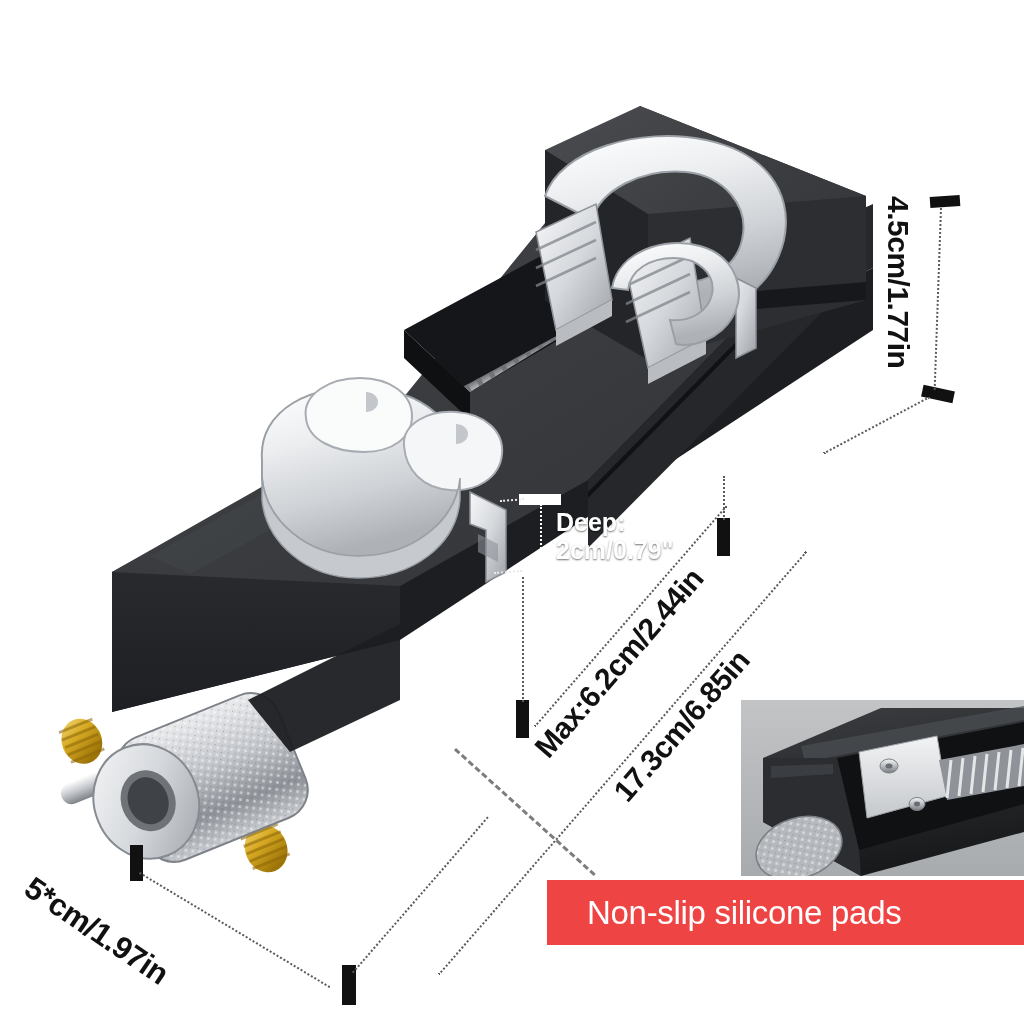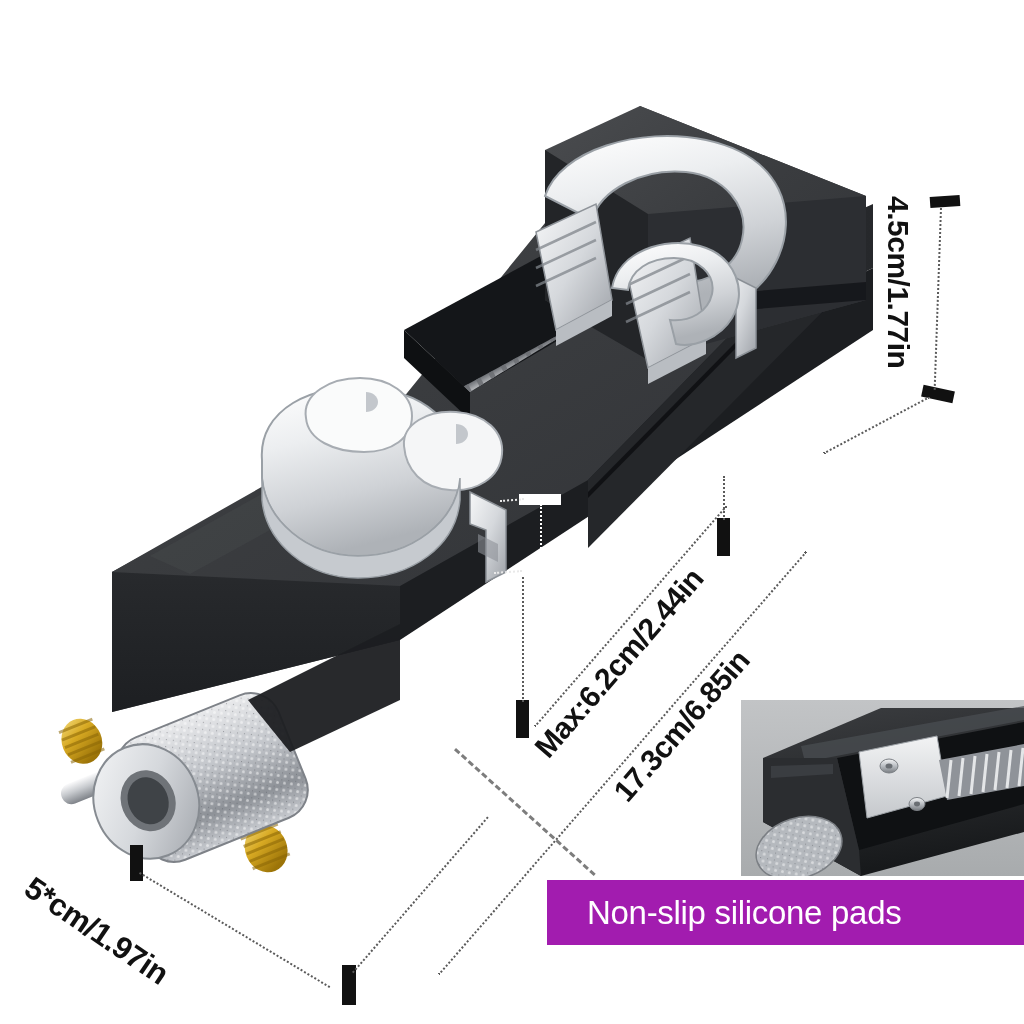--- a/index.html
+++ b/index.html
@@ -90,21 +90,21 @@
     position:absolute;
     left:741px; top:700px;
     width:283px; height:176px;
     background:#b9bbbd;
     overflow:hidden;
   }
   #inset-caption{
     position:absolute;
     left:547px; top:880px;
     width:477px; height:65px;
-    background:#a21caf;
+    background:#ef4444;
     display:flex;align-items:center;
     box-sizing:border-box;
     padding-left:40px;
   }
   #inset-caption span{
     color:#ffffff;
     font-size:33px;
     letter-spacing:-0.3px;
   }
 </style>
@@ -432,16 +432,20 @@
   <div class="tick" style="left:342px;top:965px;width:14px;height:40px;"></div>
   <div class="leader" style="left:140px;top:872px;width:222px;transform:rotate(31deg);"></div>
   <div class="leader" style="left:352px;top:972px;width:206px;transform:rotate(-49deg);"></div>
   <div class="dim-label" id="label-width">5*cm/1.97in</div>
 
   <div class="tick" style="left:519px;top:494px;width:42px;height:11px;background:#ffffff;"></div>
   <div class="tick" style="left:519px;top:566px;width:42px;height:11px;background:#ffffff;"></div>
   <div class="leader-white" style="left:540px;top:504px;height:64px;"></div>
   <div class="leader-white-h" style="left:500px;top:500px;width:24px;transform:rotate(-4deg);"></div>
   <div class="leader-white-h" style="left:494px;top:572px;width:28px;transform:rotate(-4deg);"></div>
+  <div id="label-deep">
+    <div>Deep:</div>
+    <div>2cm/0.79"</div>
+  </div>
 
   <div class="leader-dash" style="left:456px;top:748px;width:188px;transform:rotate(42deg);"></div>
 
 </div>
 
 </body></html>

